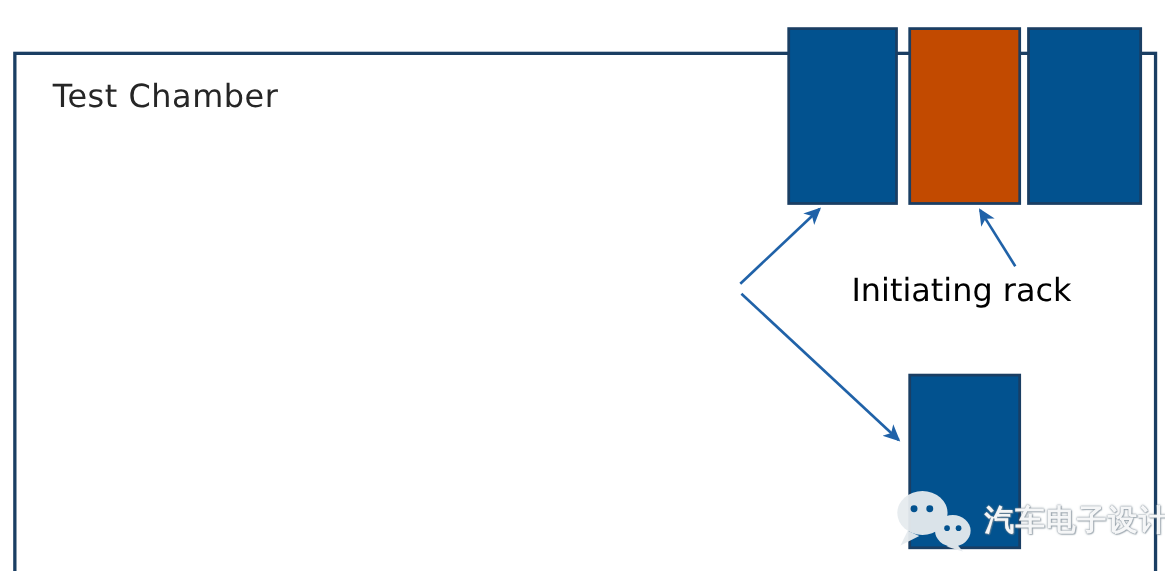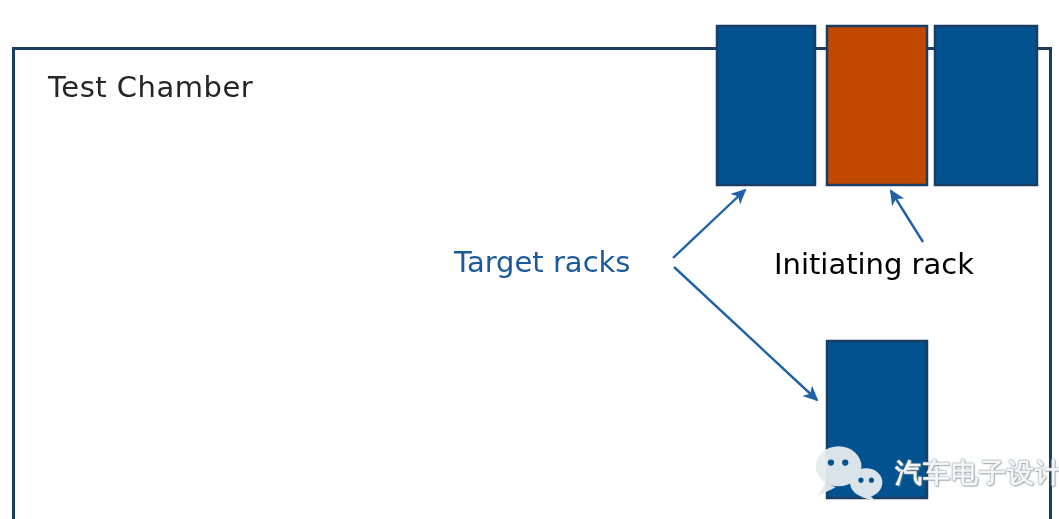--- a/index.html
+++ b/index.html
@@ -106,21 +106,20 @@
     <rect class="rack" x="717" y="26" width="98" height="159" fill="#02528F"></rect>
     <rect class="rack" x="827" y="26" width="100" height="159" fill="#C24A00"></rect>
     <rect class="rack" x="935" y="26" width="102" height="159" fill="#02528F"></rect>
     <rect class="rack" x="827" y="341" width="100" height="157" fill="#02528F"></rect>
 
     <line class="arrow" x1="673" y1="258" x2="745" y2="190" marker-end="url(#arrowhead)" stroke="#2062A8"></line>
     <line class="arrow" x1="674" y1="267" x2="817" y2="400" marker-end="url(#arrowhead)" stroke="#2062A8"></line>
     <line class="arrow" x1="923" y1="242" x2="891" y2="191" marker-end="url(#arrowhead)" stroke="#2062A8"></line>
   </svg>
 
-  <div class="label label-target">Target racks</div>
 
   <div class="label label-initiating">Initiating rack</div>
 
   <div class="watermark">
     <svg width="80" height="58" viewBox="0 0 84 60" xmlns="http://www.w3.org/2000/svg">
       <defs>
         <mask id="wm-mask">
           <rect width="84" height="60" fill="#000"></rect>
           <ellipse cx="30" cy="23" rx="24" ry="21" fill="#fff"></ellipse>
           <path d="M16 40 L9 54 L27 45 Z" fill="#fff"></path>

